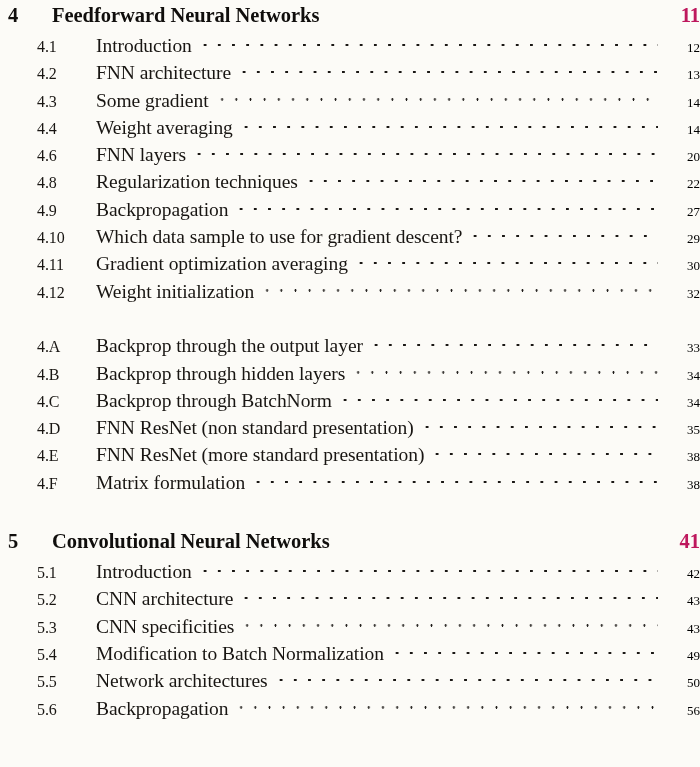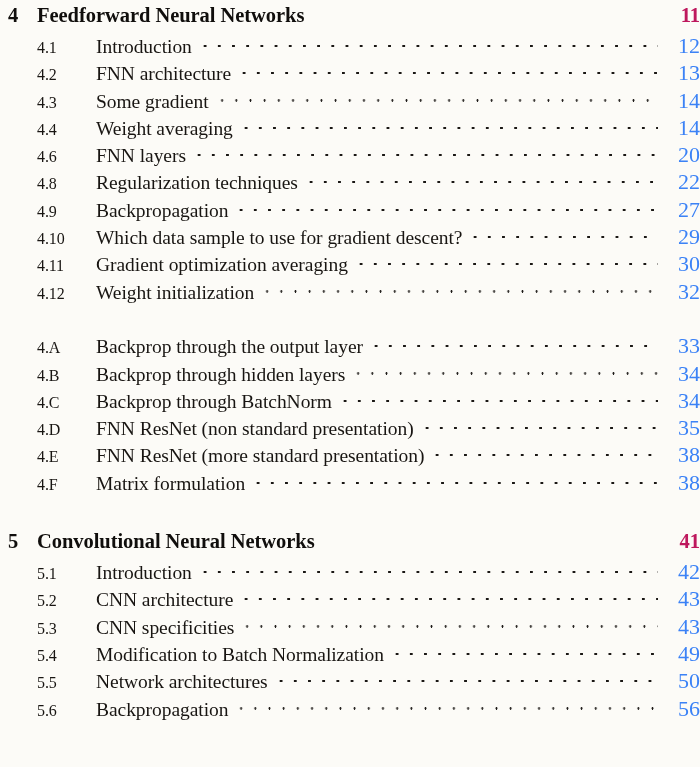--- a/index.html
+++ b/index.html
@@ -65,22 +65,22 @@
     background-image: radial-gradient(circle, #1a1714 0 1.1px, rgba(0,0,0,0) 1.2px);
     background-size: 14.2px 2.2px;
     background-repeat: repeat-x;
     background-position: left bottom;
   }
 
   .page {
     flex: 0 0 auto;
     width: 34px;
     text-align: right;
-    font-size: 22px;
-    color: #3b82f6;
+    font-size: 13px;
+    color: #000000;
     padding-left: 8px;
   }
 
   
   .chapter {
     height: 30px;
     line-height: 30px;
     margin-bottom: 2px;
   }
   .chapter .num {
@@ -98,21 +98,21 @@
     font-size: 20.5px;
     color: #be185d;
   }
   .chapter .leader::before {
     background-image: none;
   }
 
   
   
   .chapter .num   { margin-left: 8px;  width: 29px; }
-  .chapter .title { margin-left: 0; }
+  .chapter .title { margin-left: 15px; }
 
   
   .section .num   { margin-left: 37px; width: 43px; }
   .section .title { margin-left: 16px; }
 
   
   .appendix-head .num   { margin-left: 37px; width: 0; }
   .appendix-head .title { margin-left: 0; padding-right: 10px; margin-top: 30px; }
 
   .gap {

